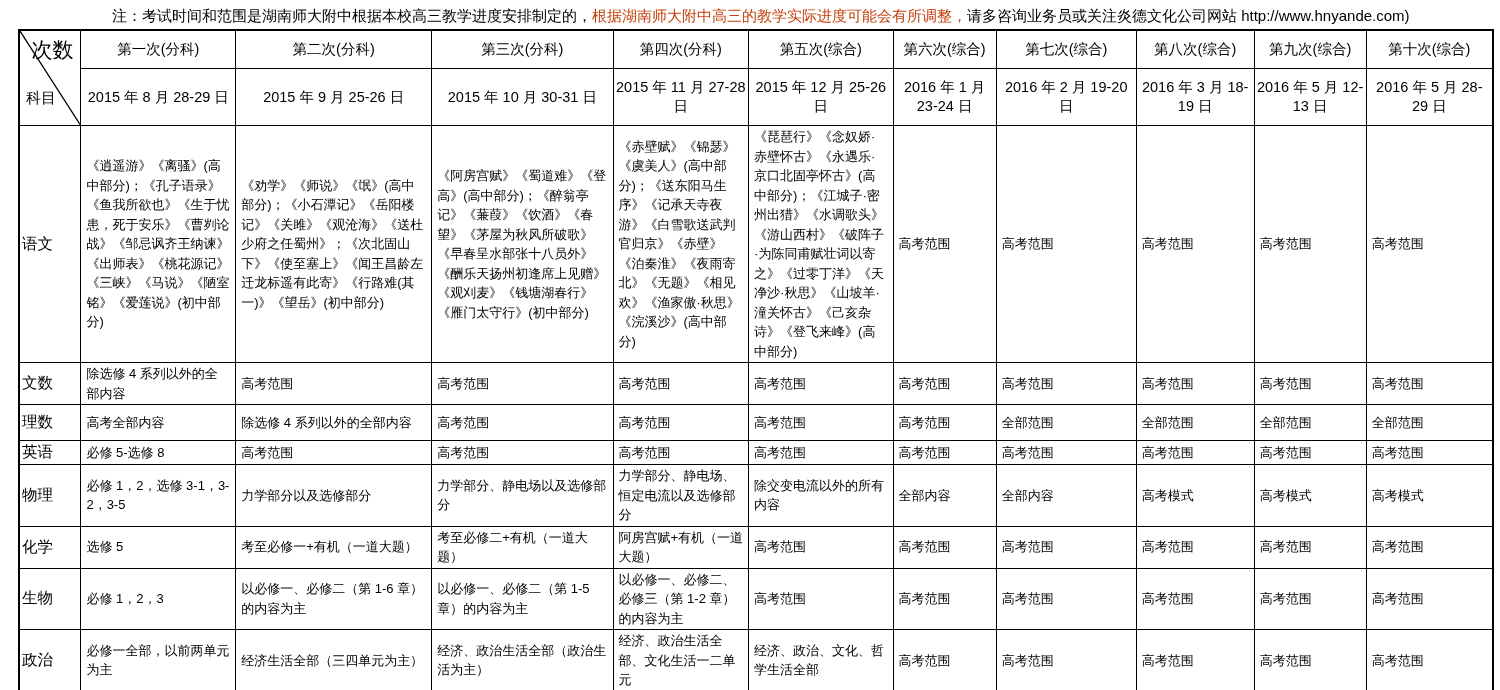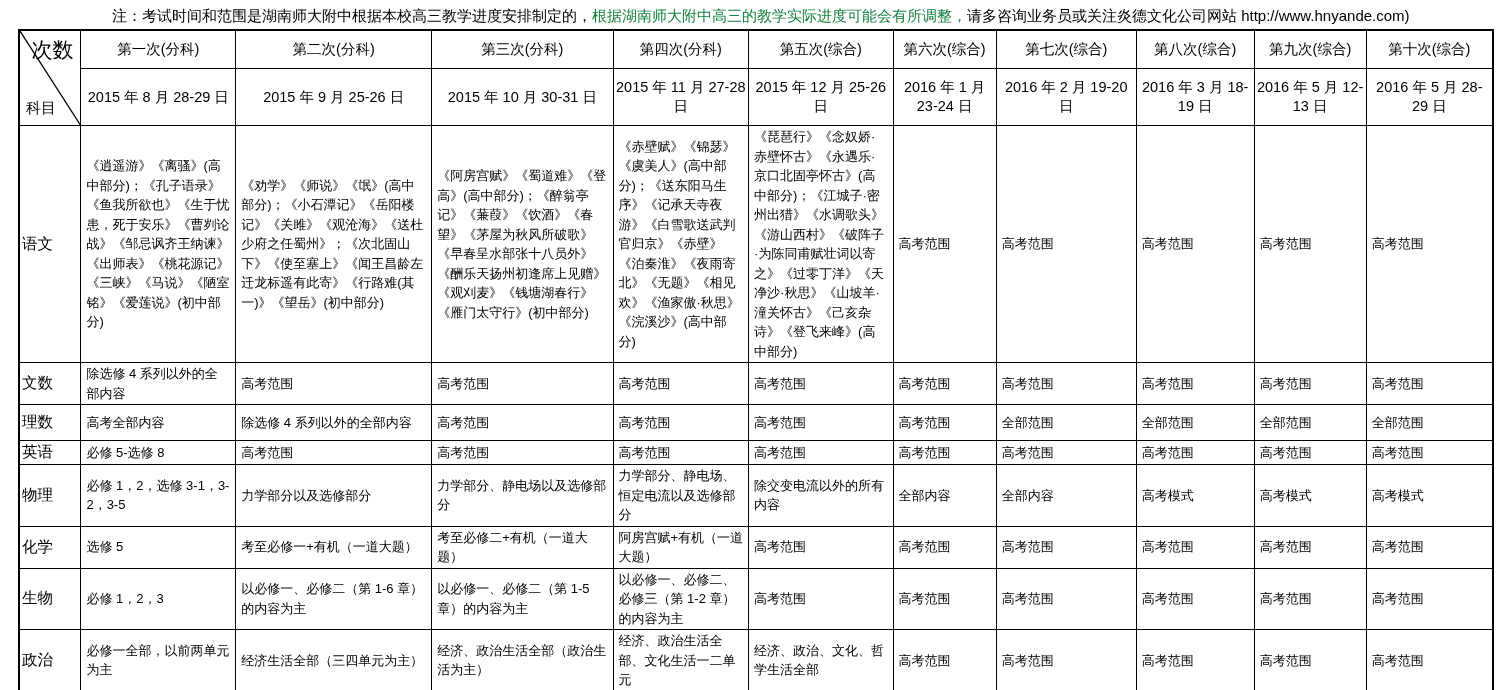--- a/index.html
+++ b/index.html
@@ -18,21 +18,21 @@
     font-size: 25px;
     font-weight: bold;
     padding-top: 7px;
     letter-spacing: 1px;
   }
   .note {
     font-size: 15px;
     margin: 7px 0 3px 112px;
     white-space: nowrap;
   }
-  .note .red { color: #15803d; }
+  .note .red { color: #c2410c; }
   table.grid {
     border-collapse: collapse;
     table-layout: fixed;
     width: 1476px;
     margin-left: 18px;
     margin-top: 2px;
     border: 2px solid #000;
   }
   col.c-subj { width: 4.2%; }
   col.c1 { width: 10.5%; }
@@ -67,21 +67,21 @@
   tbody tr:nth-child(4)  { height: 19px; }
   tbody tr:nth-child(5)  { height: 44px; }
   tbody tr:nth-child(6)  { height: 38px; }
   tbody tr:nth-child(7)  { height: 45px; }
   tbody tr:nth-child(8)  { height: 53px; }
   tbody tr:nth-child(9)  { height: 47px; }
   tbody tr:nth-child(10) { height: 42px; }
   td.corner { position: relative; padding: 0; }
   td.corner svg { position: absolute; left: 0; top: 0; width: 100%; height: 100%; }
   td.corner .corner-top { position: absolute; top: 5px; right: 7px; font-size: 21px; }
-  td.corner .corner-bottom { position: absolute; bottom: 7px; left: 6px; font-size: 15px; }
+  td.corner .corner-bottom { position: absolute; bottom: 17px; left: 6px; font-size: 15px; }
 </style>
 </head>
 <body>
 
 <div class="sheet">
   <div class="note">
     <span>注：考试时间和范围是湖南师大附中根据本校高三教学进度安排制定的，</span><span class="red">根据湖南师大附中高三的教学实际进度可能会有所调整，</span><span>请多咨询业务员或关注炎德文化公司网站 </span><span>http://www.hnyande.com</span><span>)</span>
   </div>
 
   <table class="grid">

